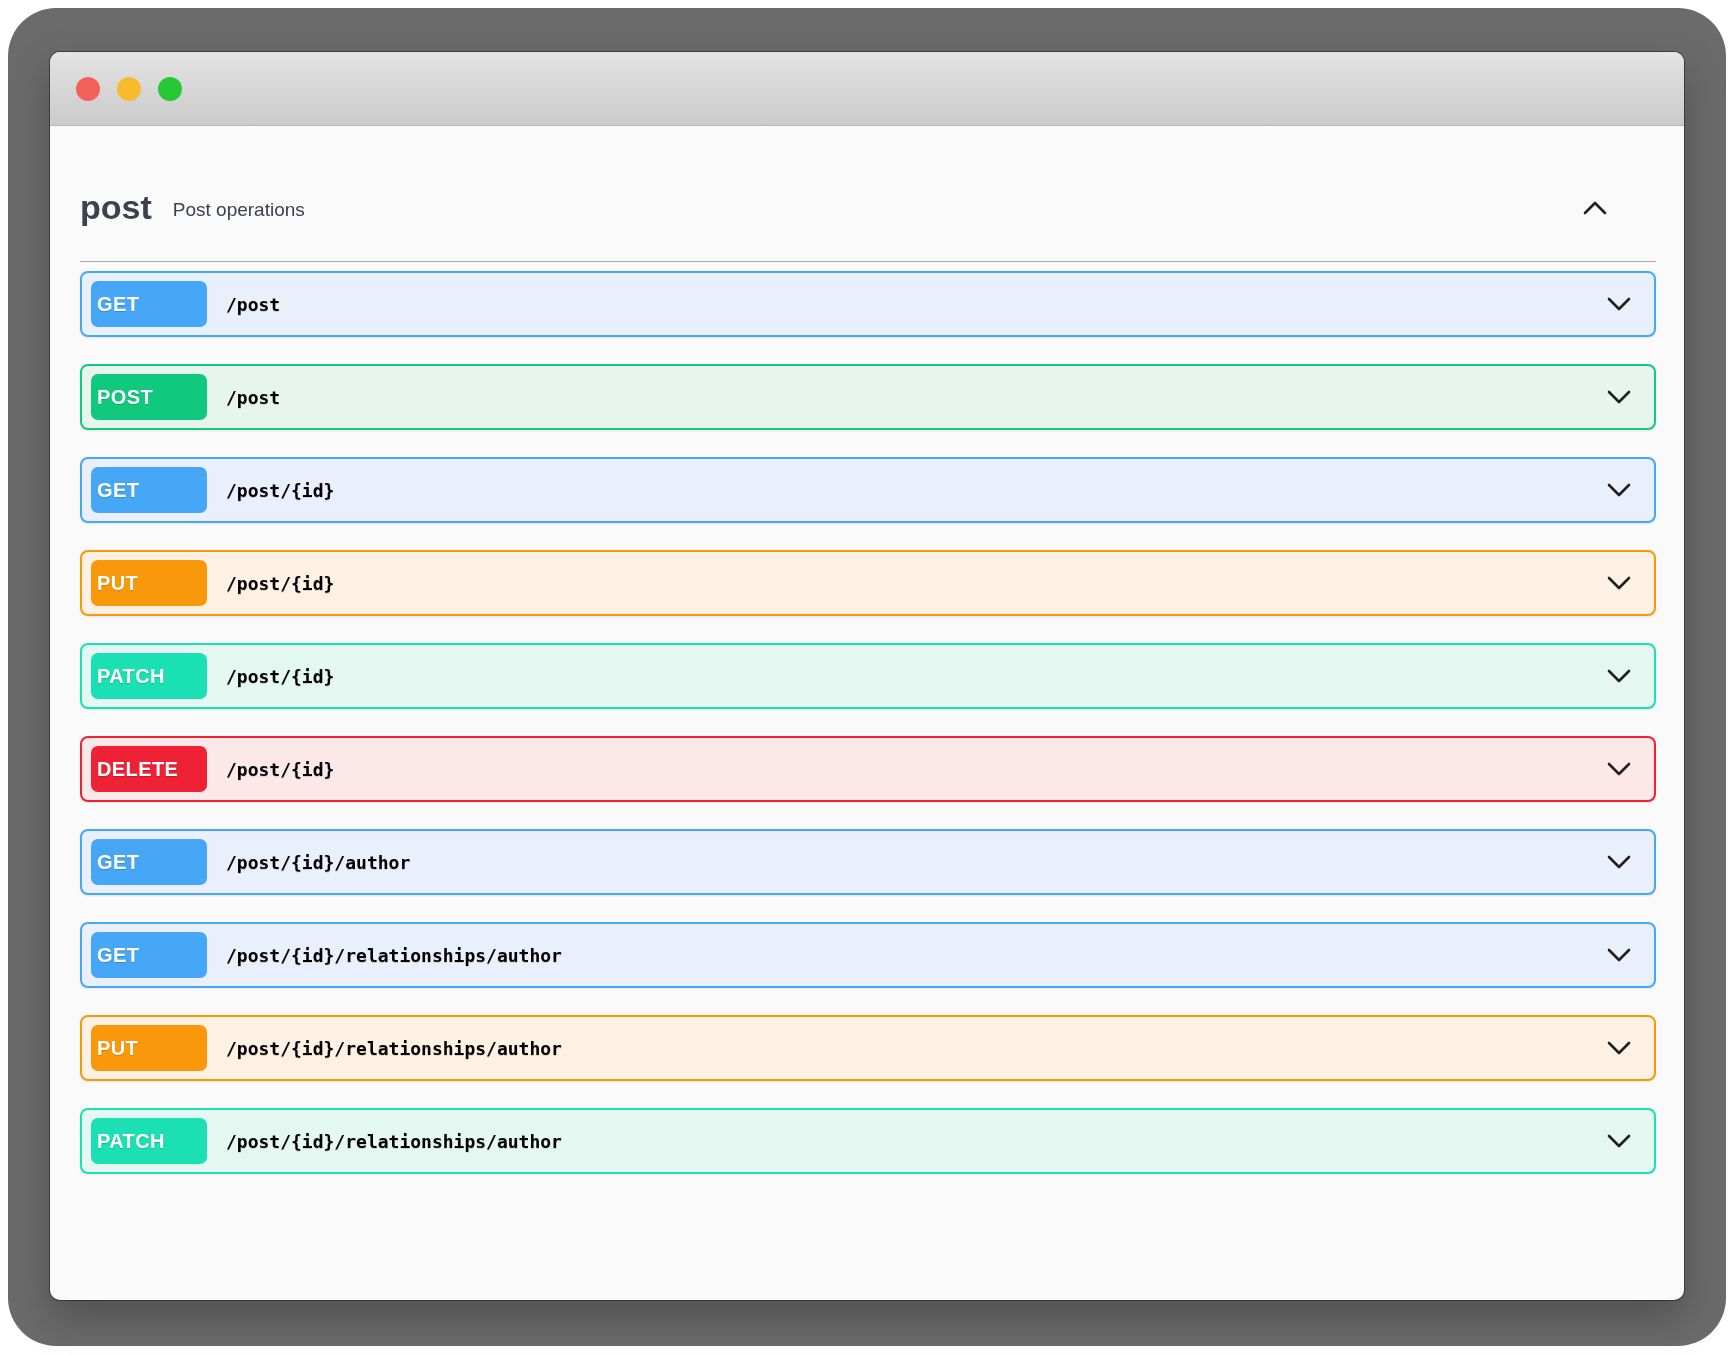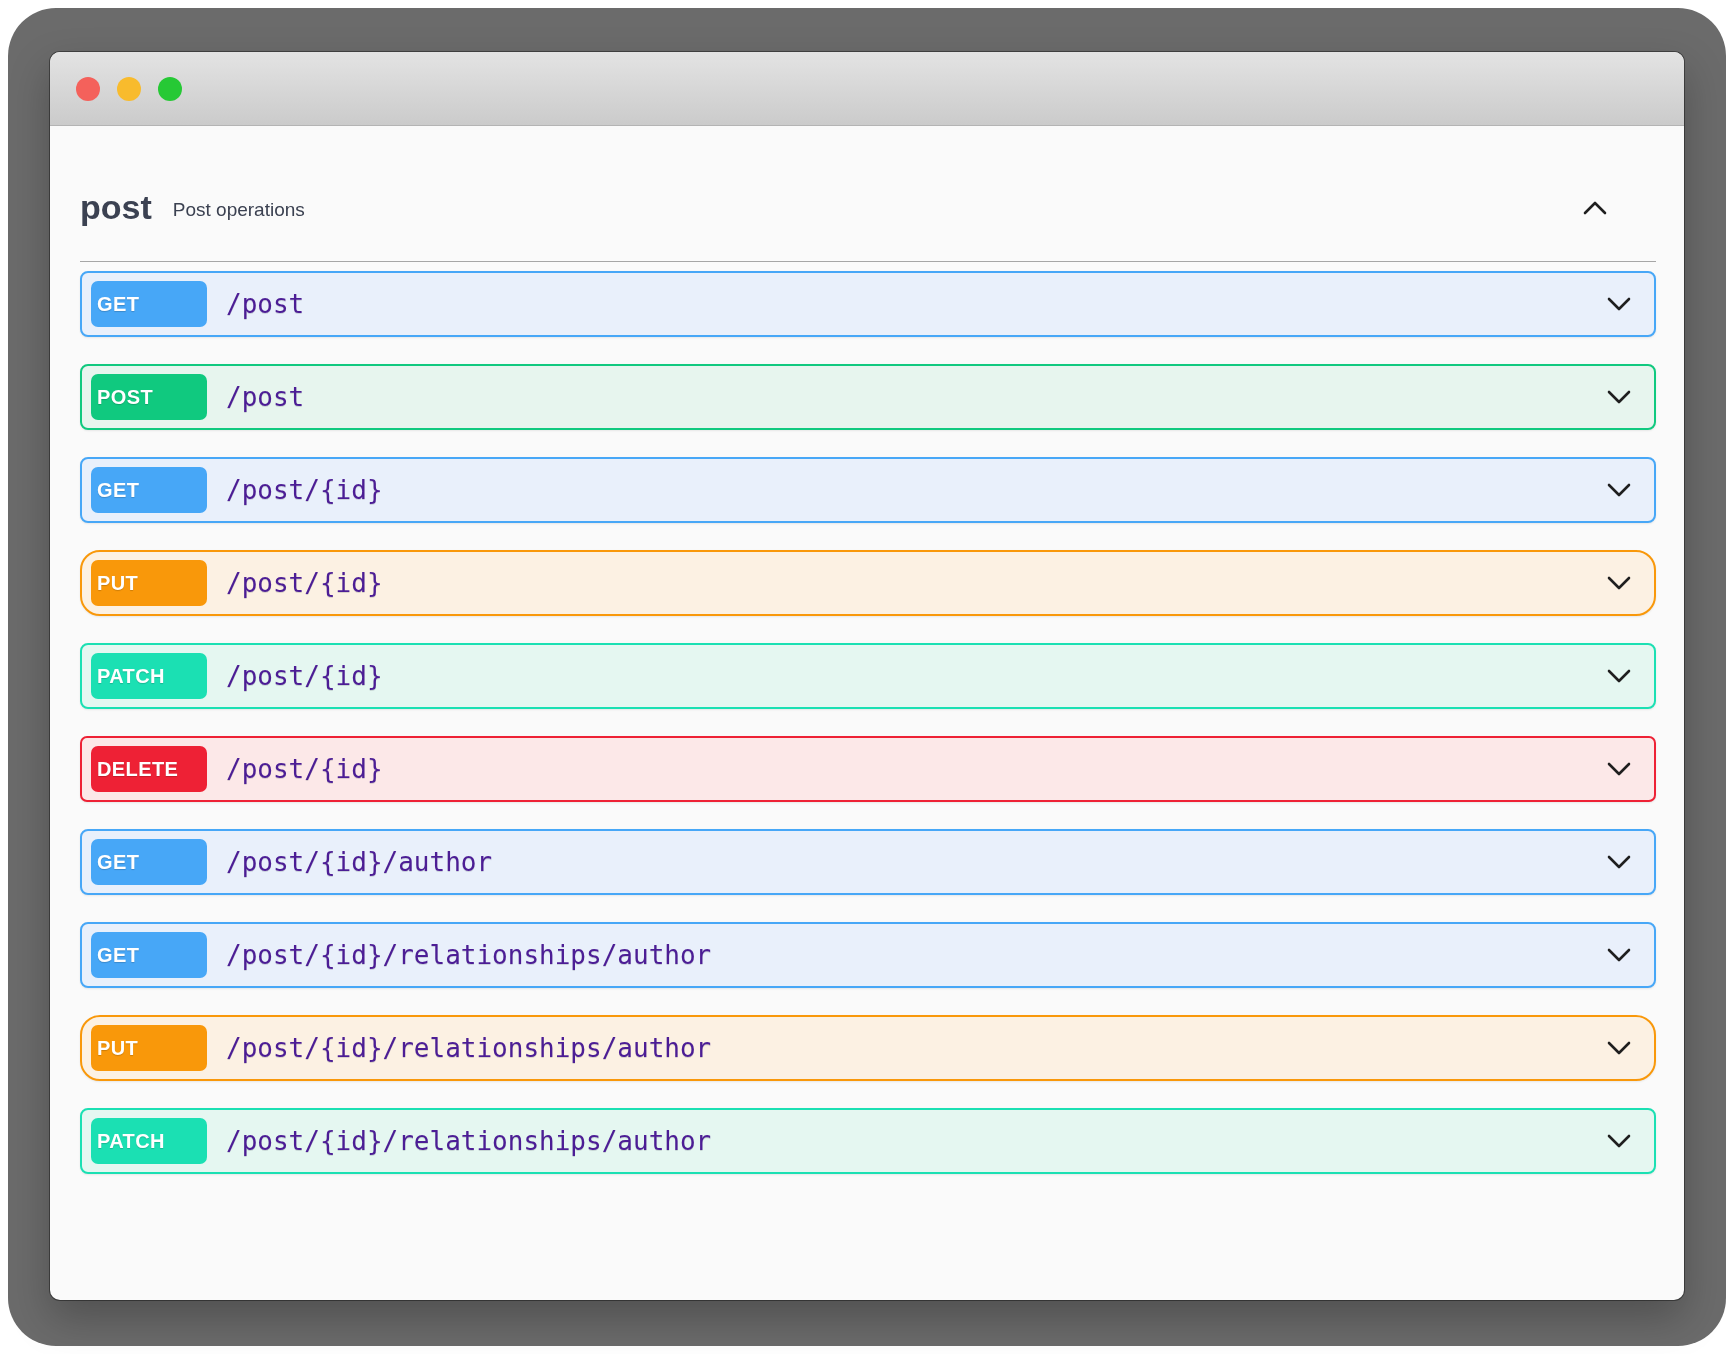--- a/index.html
+++ b/index.html
@@ -57,34 +57,34 @@
     box-shadow:0 1px 2px rgba(0,0,0,.08);
   }
   .method-badge{
     width:116px;height:46px;margin-left:9px;border:none;border-radius:7px;
     color:#fff;font-family:"Liberation Sans",sans-serif;font-size:20px;
     font-weight:bold;letter-spacing:.4px;text-align:left;cursor:pointer;
     text-shadow:0 1px 1px rgba(0,0,0,.18);flex:0 0 auto;
   }
   .op-path{
     margin-left:19px;font-family:"DejaVu Sans Mono","Liberation Mono",monospace;
-    font-weight:normal;font-size:26px;color:#4c1d95;
+    font-weight:bold;font-size:18px;color:#000000;
     text-shadow:0 1px 0 rgba(59,65,81,.18);letter-spacing:0;
   }
   .row-chevron{margin-left:auto;margin-right:20px;display:flex;}
   
   .m-get{border-color:var(--get);background:var(--get-bg);}
   .m-get .method-badge{background:var(--get);}
   .m-post{border-color:var(--post);background:var(--post-bg);}
   .m-post .method-badge{background:var(--post);}
-  .m-put{border-color:var(--put);background:var(--put-bg);border-radius:20px;}
+  .m-put{border-color:var(--put);background:var(--put-bg);}
   .m-put .method-badge{background:var(--put);}
   .m-patch{border-color:var(--patch);background:var(--patch-bg);}
   .m-patch .method-badge{background:var(--patch);}
-  .m-delete{border-color:var(--delete);background:var(--delete-bg);border-radius:7px;}
+  .m-delete{border-color:var(--delete);background:var(--delete-bg);}
   .m-delete .method-badge{background:var(--delete);}
 </style>
 </head>
 <body>
 
 <div class="shadow-frame">
   <div class="window">
 
     <div class="titlebar">
       <span class="light red"></span>

